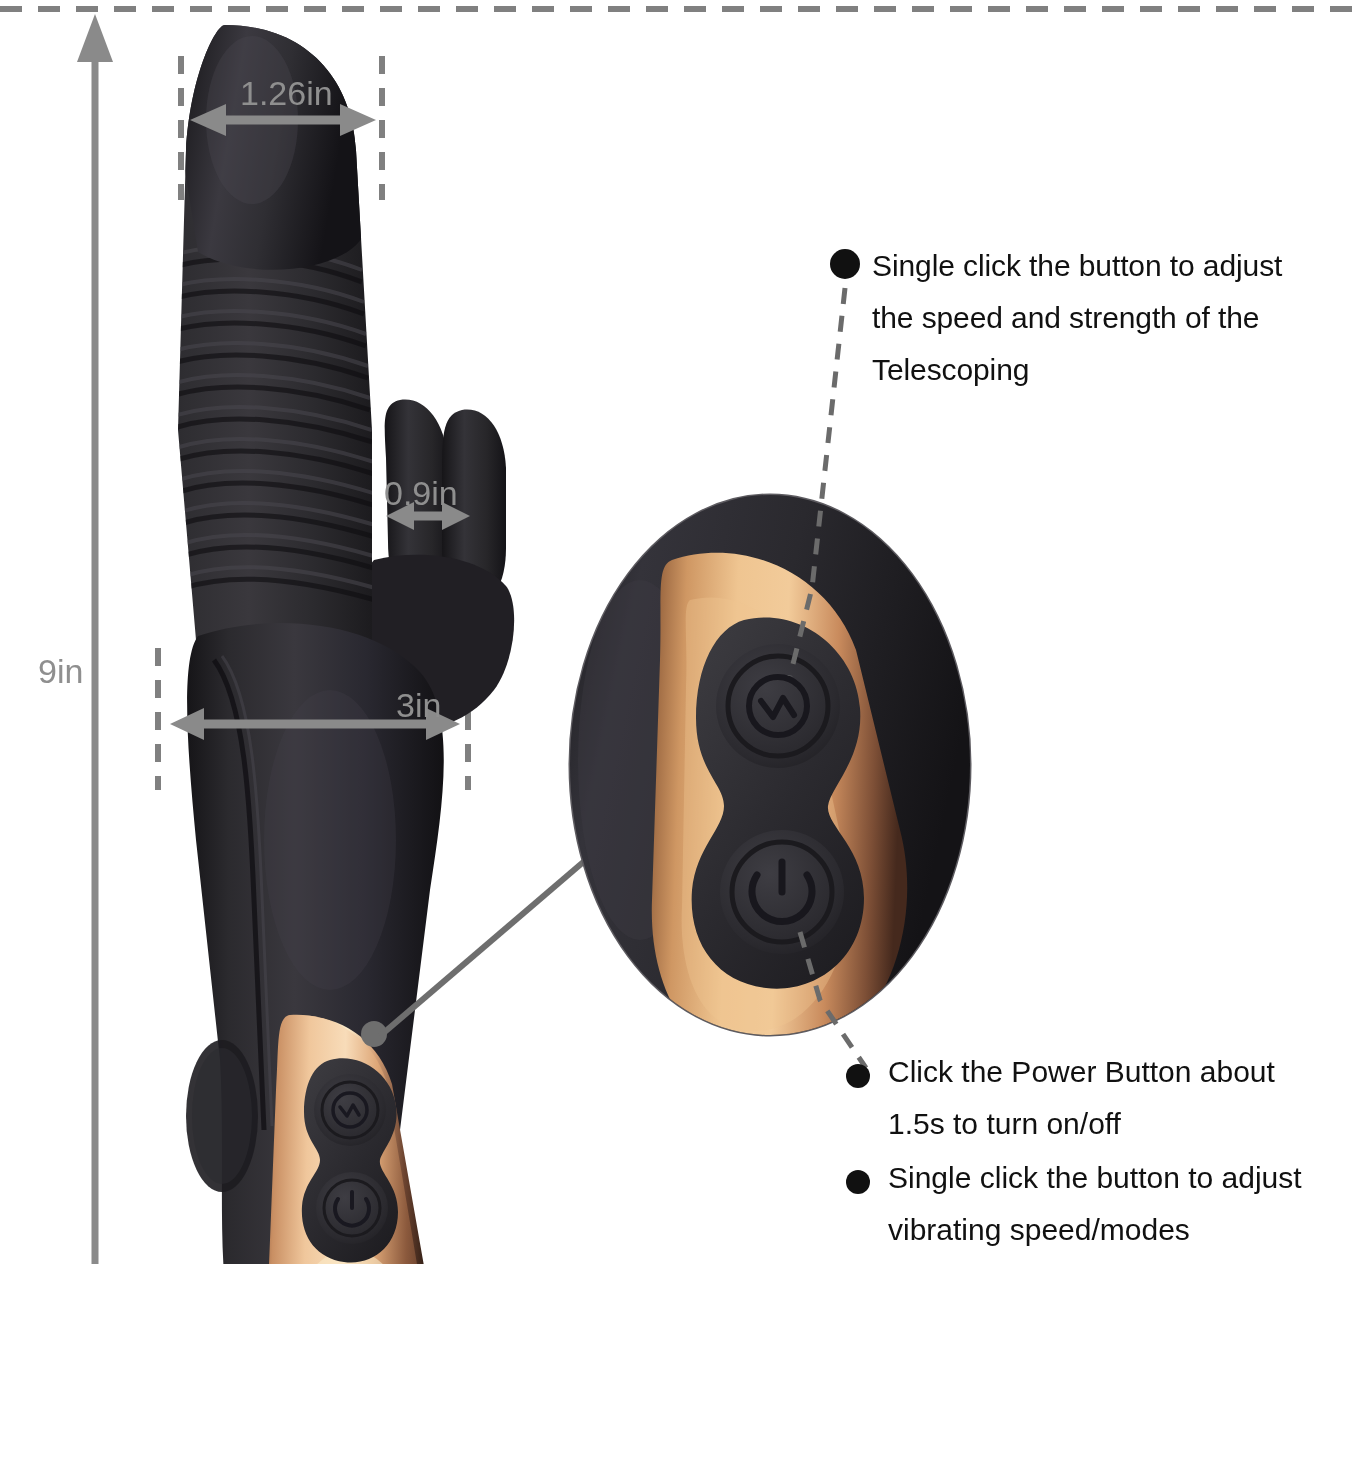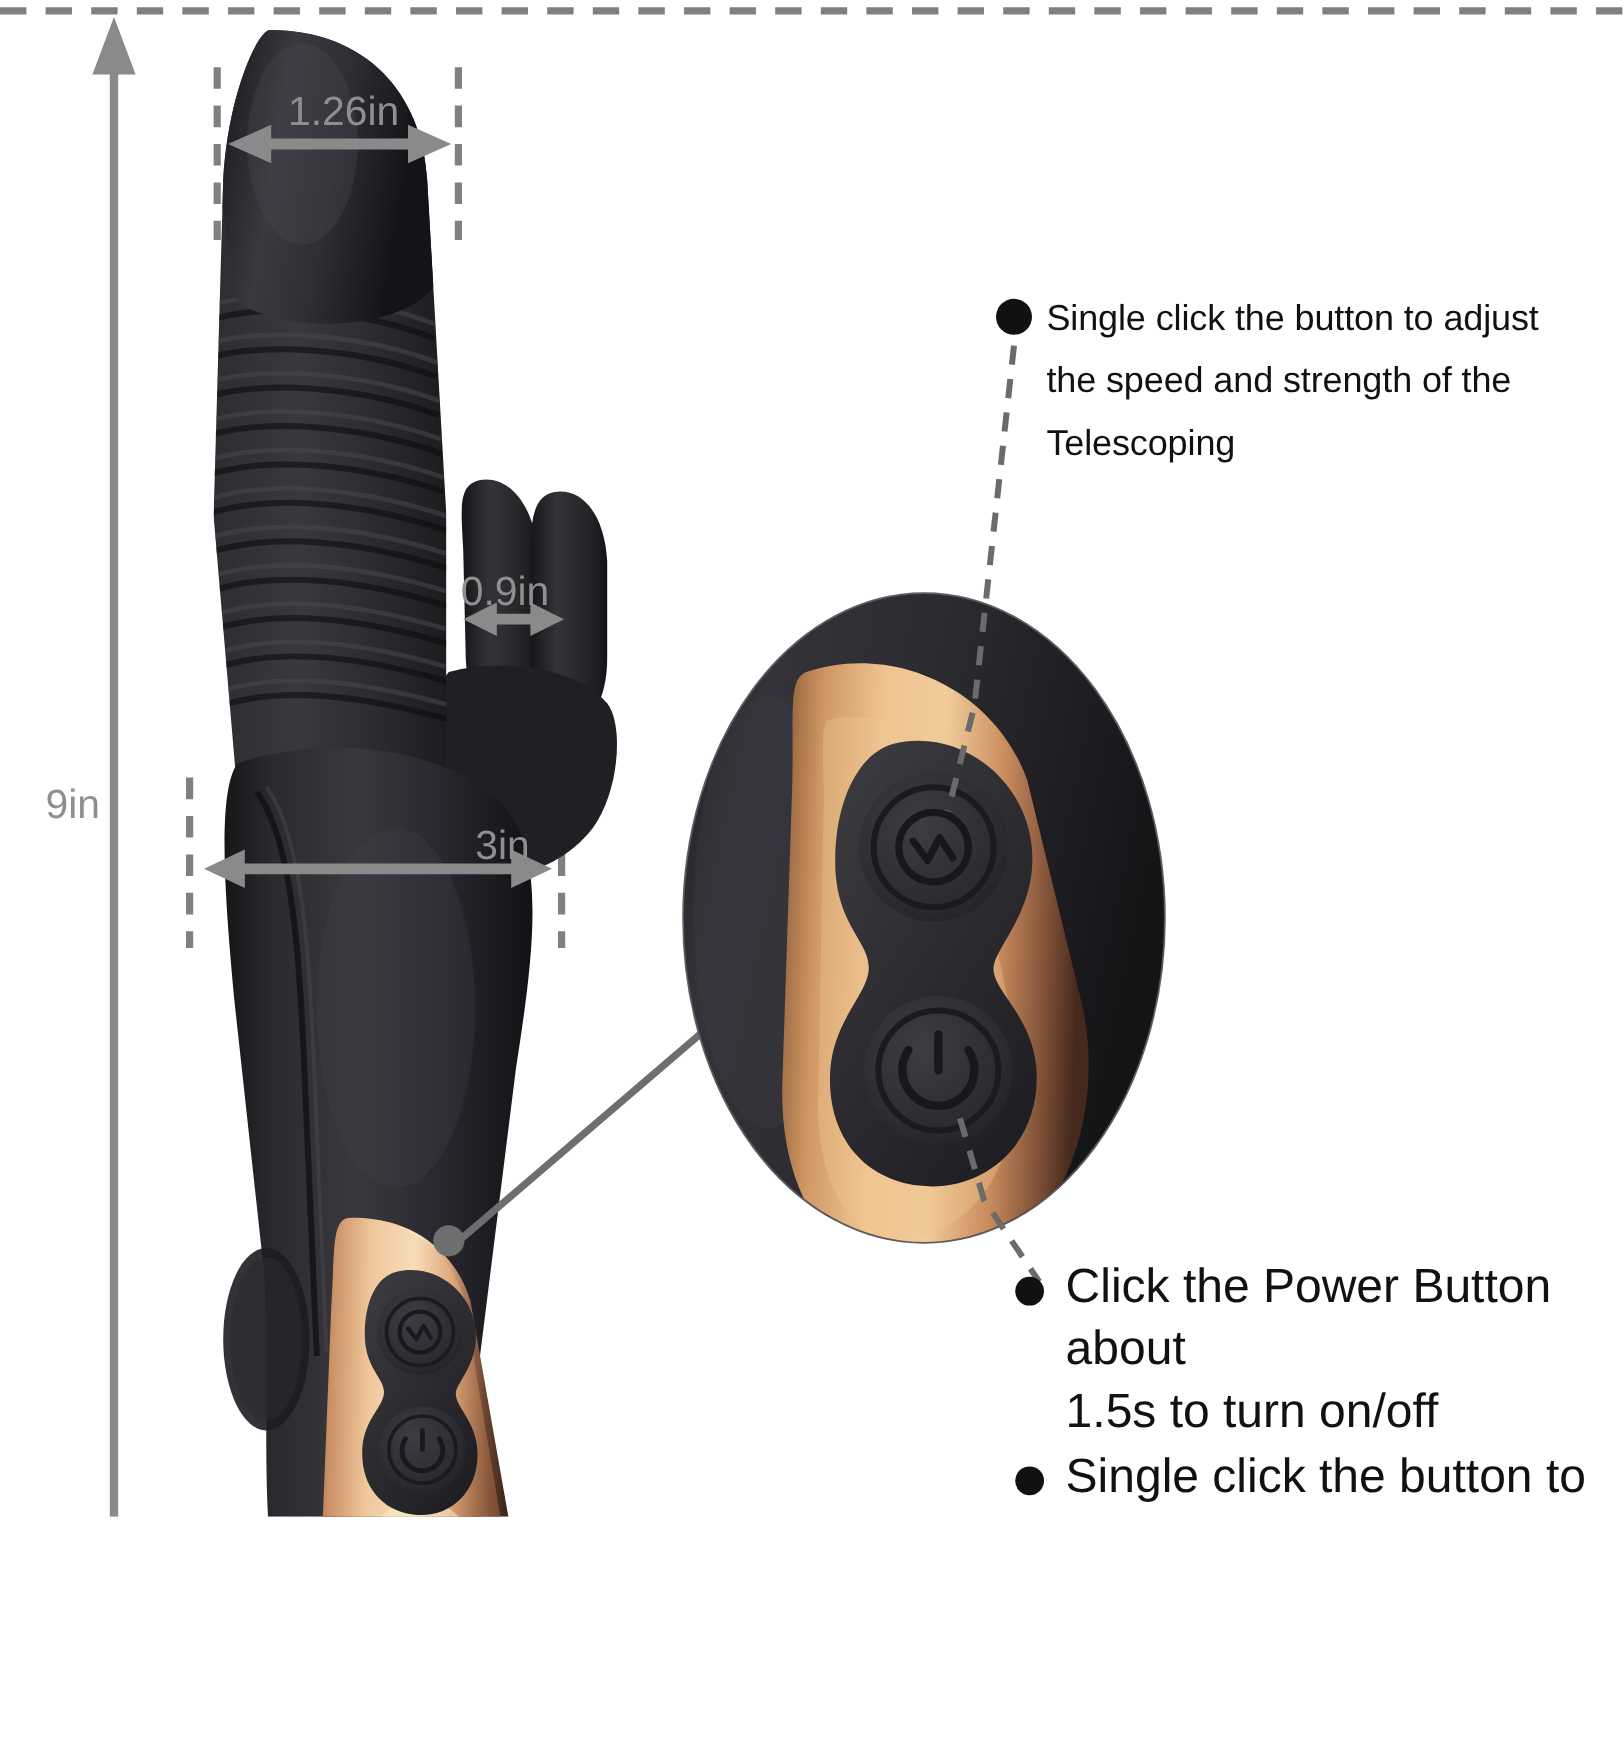--- a/index.html
+++ b/index.html
@@ -47,21 +47,21 @@
   }
   .bullet-dot-abs{
     position:absolute;
     width:24px;height:24px;
     border-radius:50%;
     background:#111111;
   }
   .bullet-body{
     margin-left:42px;
     color:#111111;
-    font-size:40px;
+    font-size:30px;
     line-height:52px;
     white-space:pre-line;
   }
   .dim-label{
     position:absolute;
     color:#8f8f8f;
     font-size:34px;
     line-height:1;
     font-family:"Liberation Sans", sans-serif;
     white-space:nowrap;

